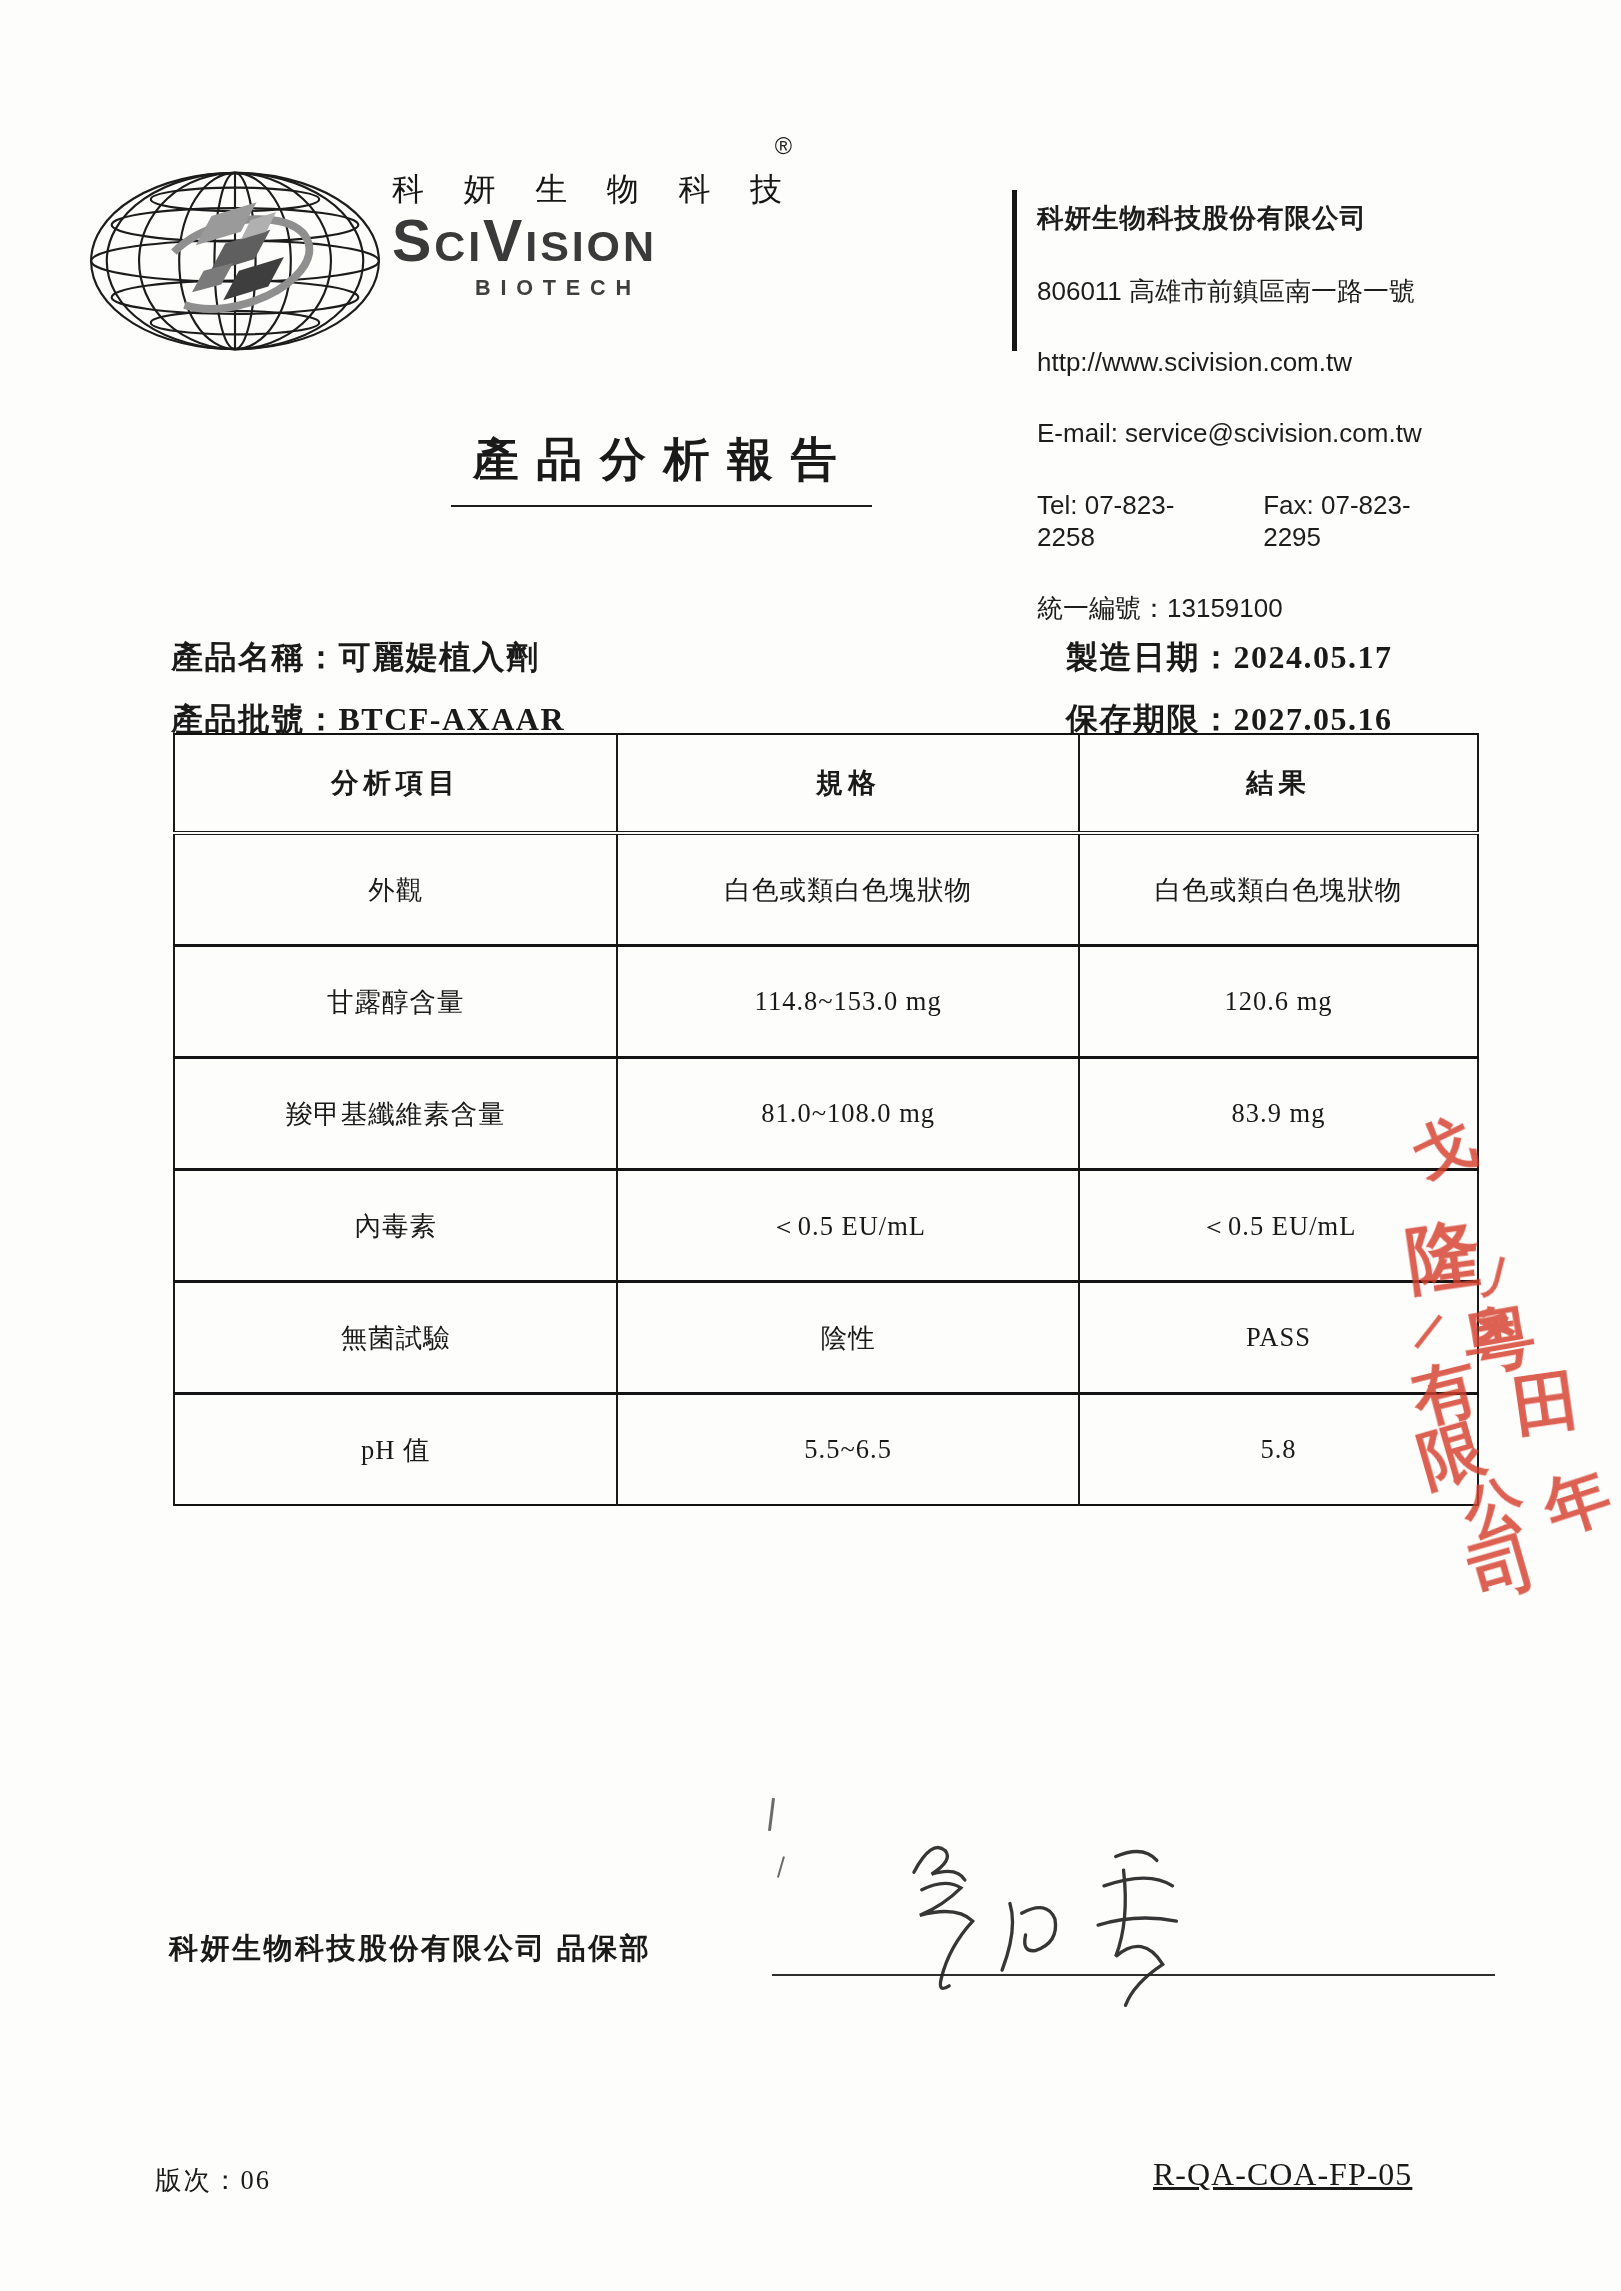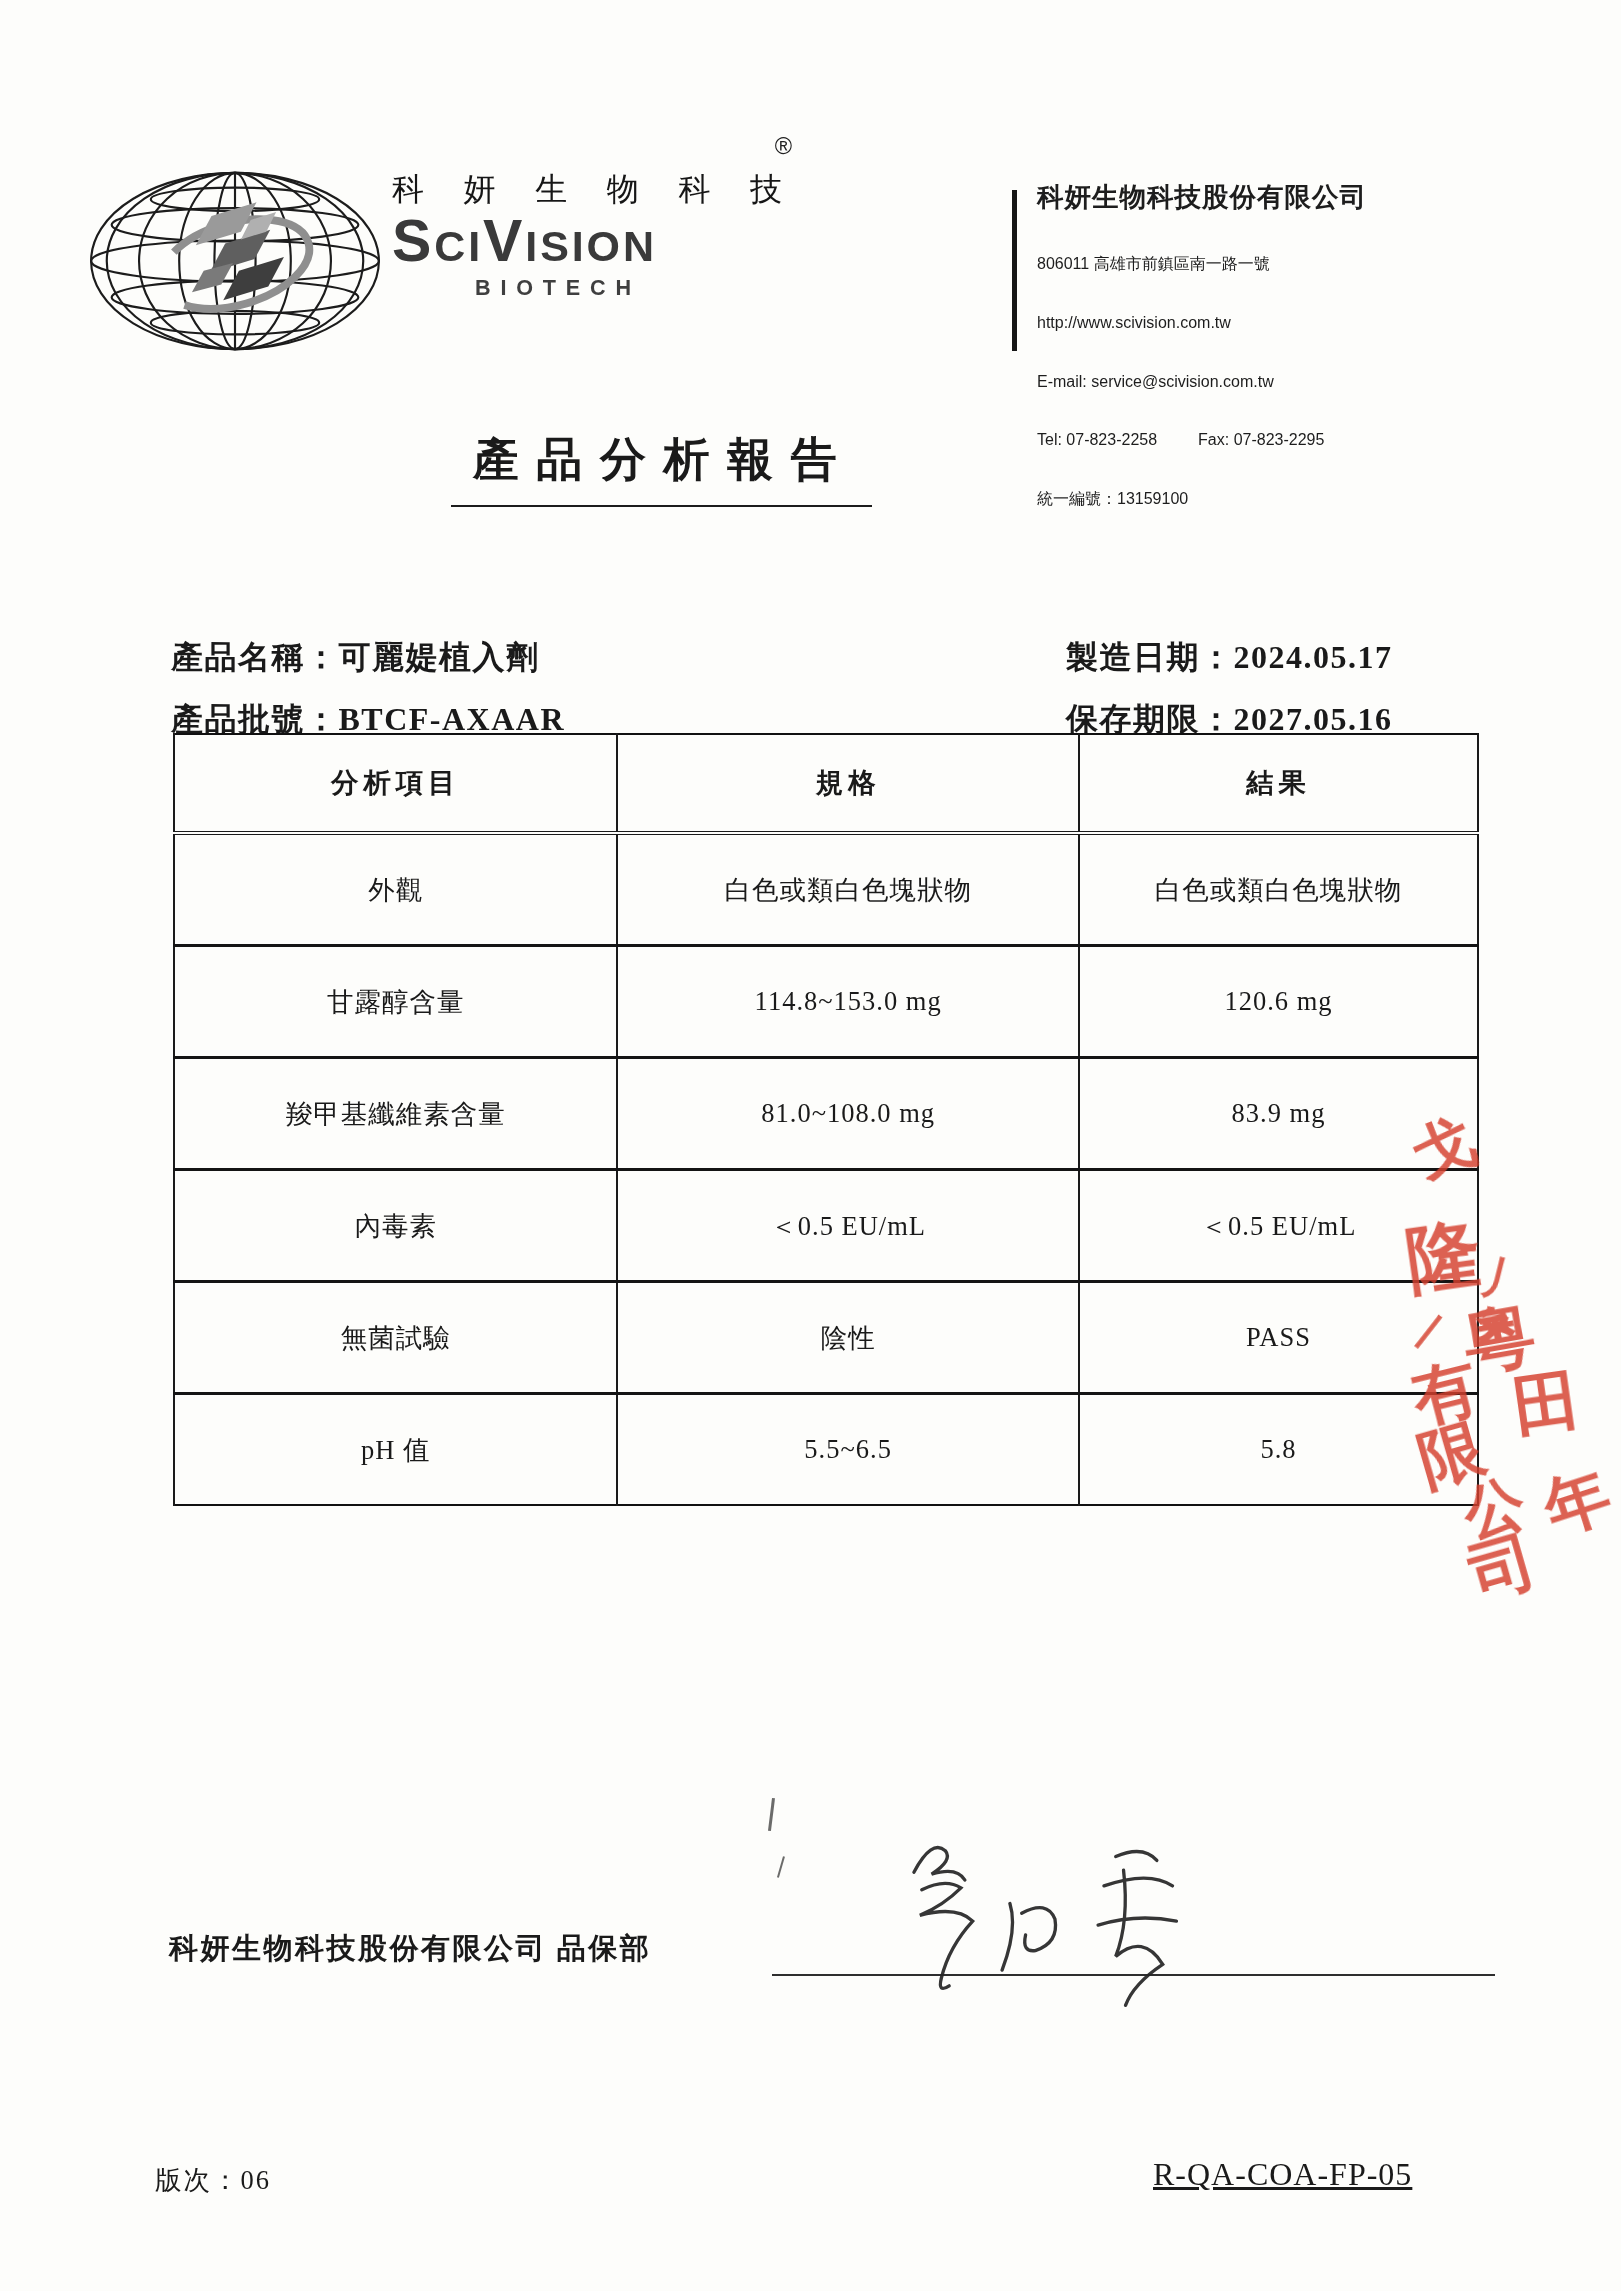--- a/index.html
+++ b/index.html
@@ -17,24 +17,24 @@
   .reg-mark{position:absolute;right:2px;top:-5.9px;font-size:23.5px;font-family:"Liberation Sans",sans-serif;color:#222;}
   .logo-cn{display:flex;justify-content:space-between;width:390px;margin-top:29px;
     font-family:"Liberation Sans","DejaVu Sans",sans-serif;font-size:32px;font-weight:500;color:#161616;}
   .wordmark{margin-top:0px;font-family:"Liberation Sans","DejaVu Sans",sans-serif;font-weight:700;color:#3a3a3a;letter-spacing:2.9px;line-height:1;}
   .wordmark .big{font-size:59px;}
   .wordmark .small{font-size:43px;text-transform:uppercase;}
   .biotech{margin-top:3.9px;margin-left:83px;font-family:"Liberation Sans",sans-serif;font-weight:700;
     font-size:21.6px;letter-spacing:9.8px;color:#3f3f3f;}
   
   .divider{position:absolute;left:1012px;top:190px;width:4.9px;height:161px;background:#161616;}
-  .company{position:absolute;left:1037px;top:179px;width:421px;
+  .company{position:absolute;left:1037px;top:200px;width:421px;
     font-family:"Liberation Sans","DejaVu Sans",sans-serif;color:#1d1d1d;}
   .company .c-name{font-size:26.5px;font-weight:600;letter-spacing:1px;margin-bottom:4.9px;}
-  .company .c-line{font-size:16px;line-height:1.24;margin-top:39px;}
+  .company .c-line{font-size:26px;line-height:1.24;margin-top:39px;}
   .company .c-tel{display:flex;}
   .company .c-tel .fax{margin-left:41px;}
   
   .title-wrap{position:absolute;left:0;top:429px;width:1323px;text-align:center;}
   .title{display:inline-block;font-size:46px;font-weight:600;letter-spacing:17.6px;
     padding:0 17.6px 13.7px 21.6px;border-bottom:2.9px solid #1c1c1c;}
   
   .meta{position:absolute;font-size:32px;font-weight:700;letter-spacing:1.5px;white-space:nowrap;margin-top:30px;}
   .m1{left:171px;top:606px;}
   .m2{left:171px;top:668px;}

